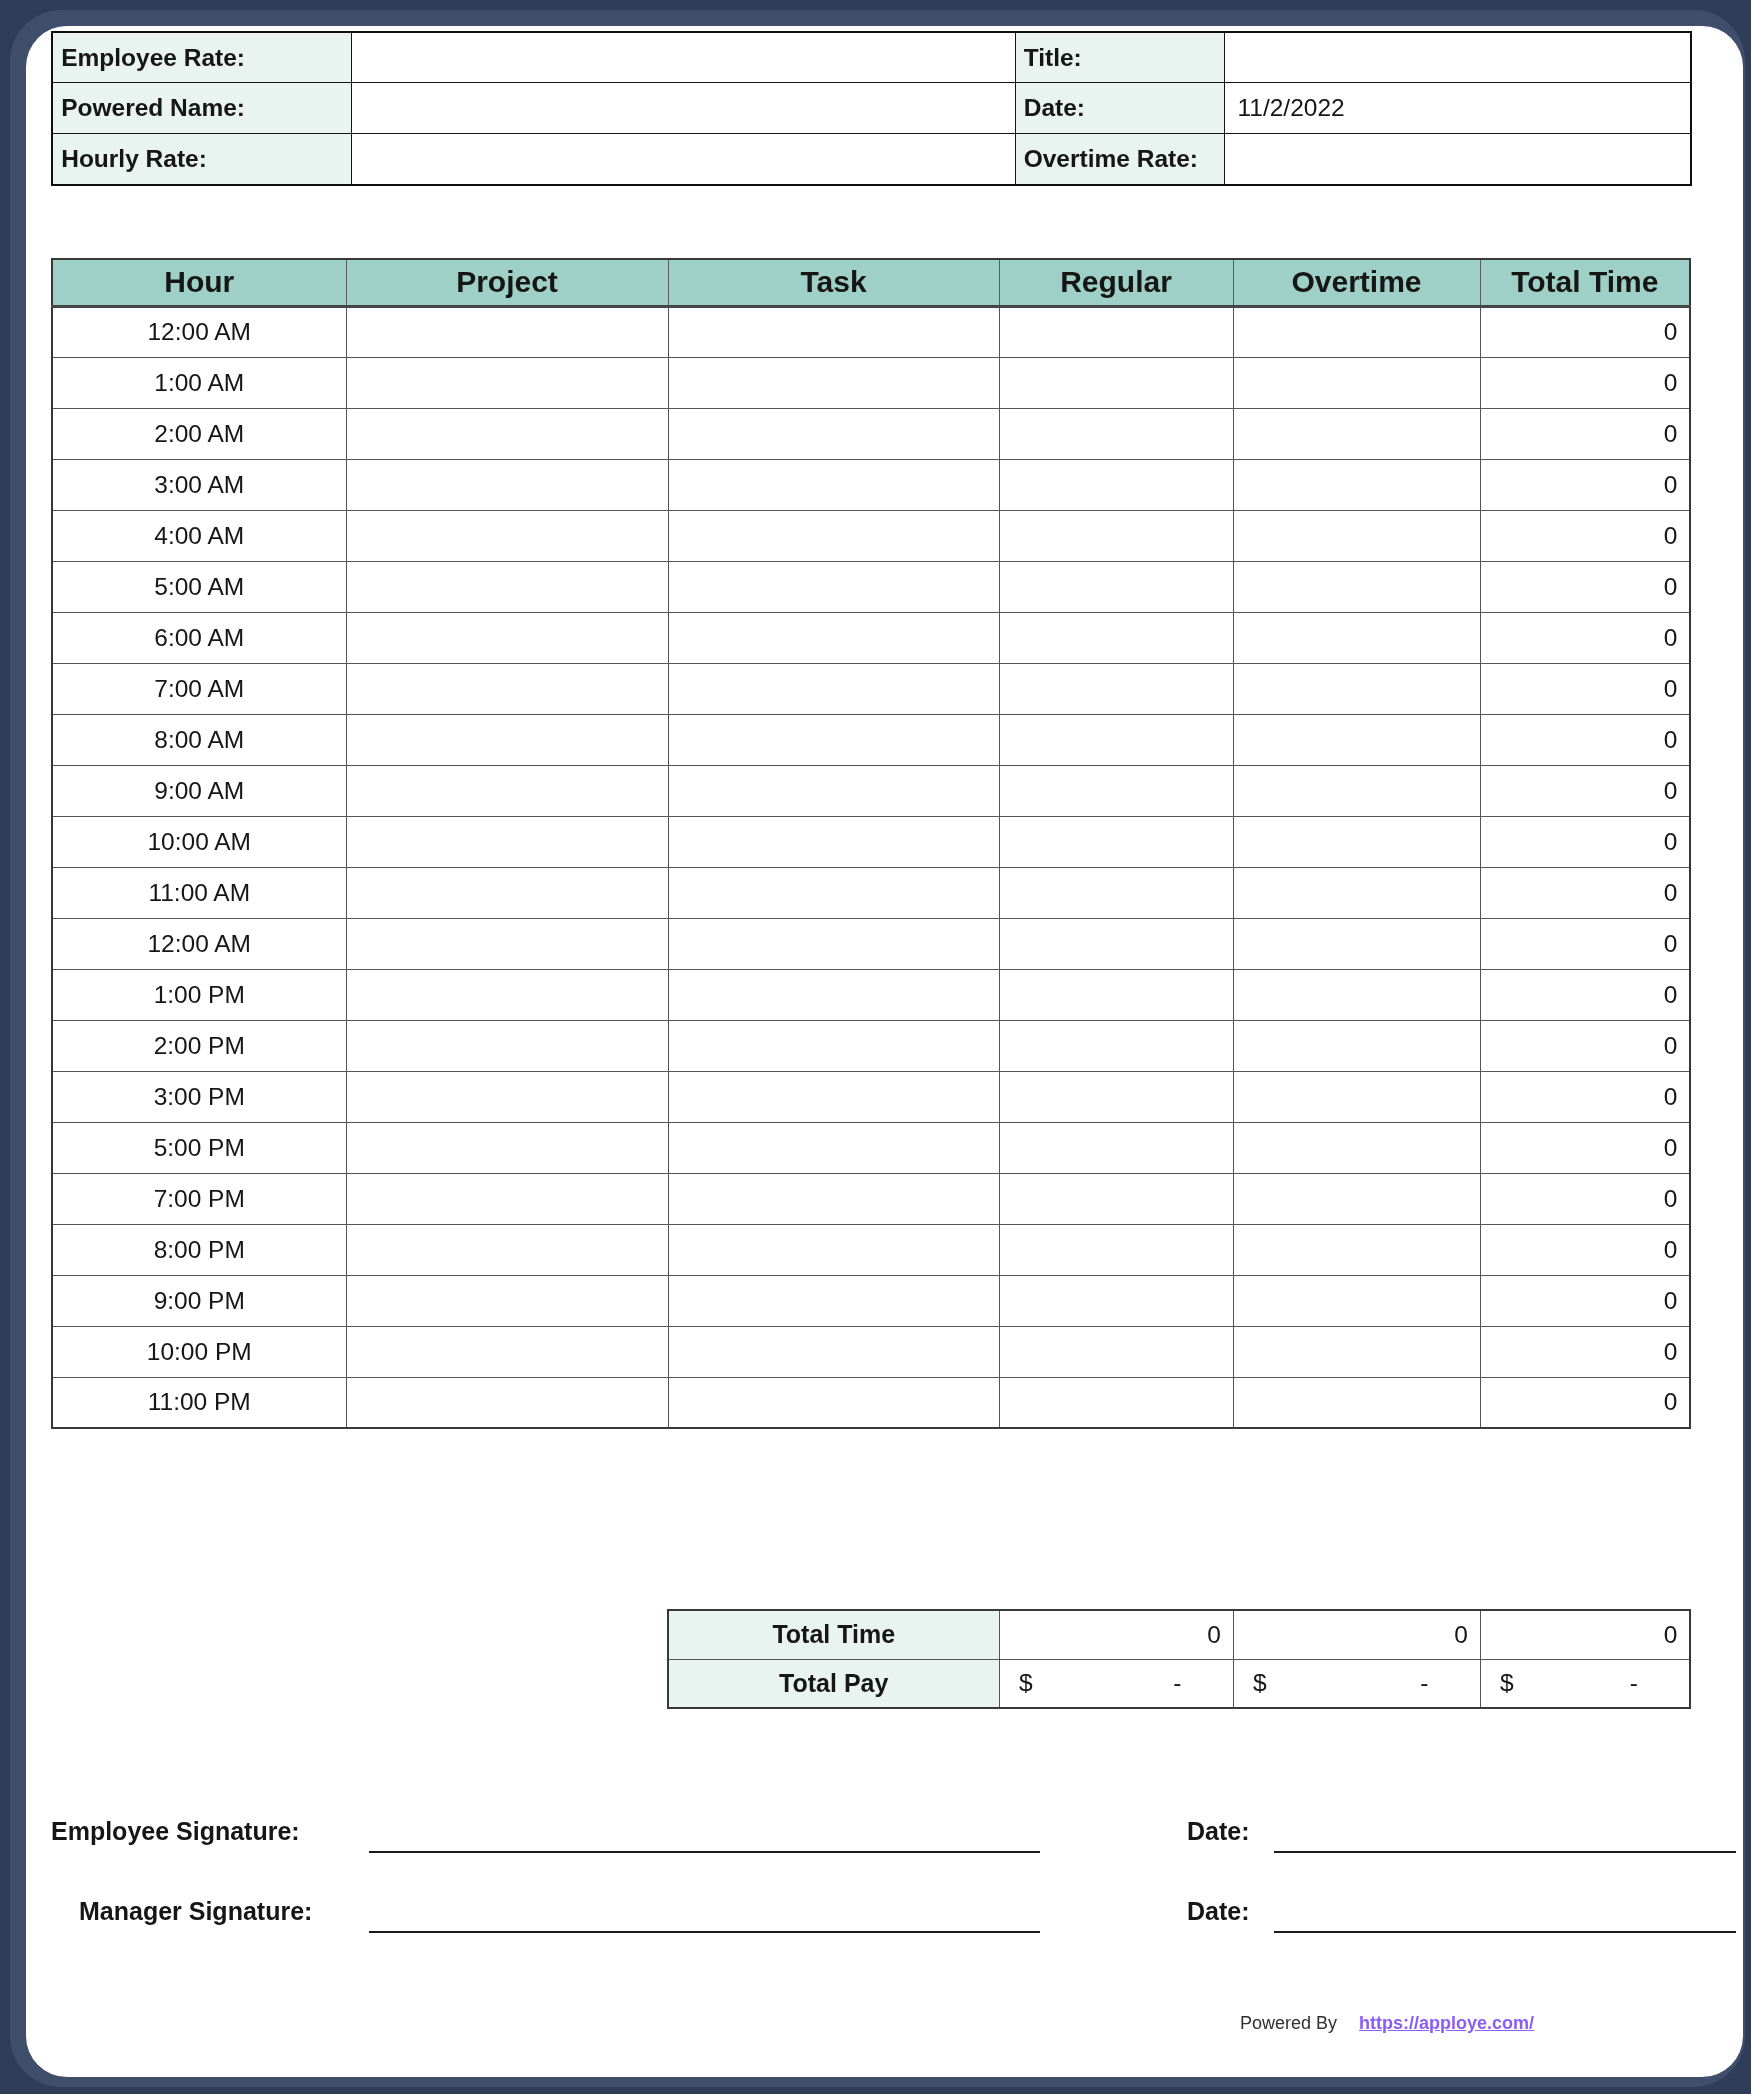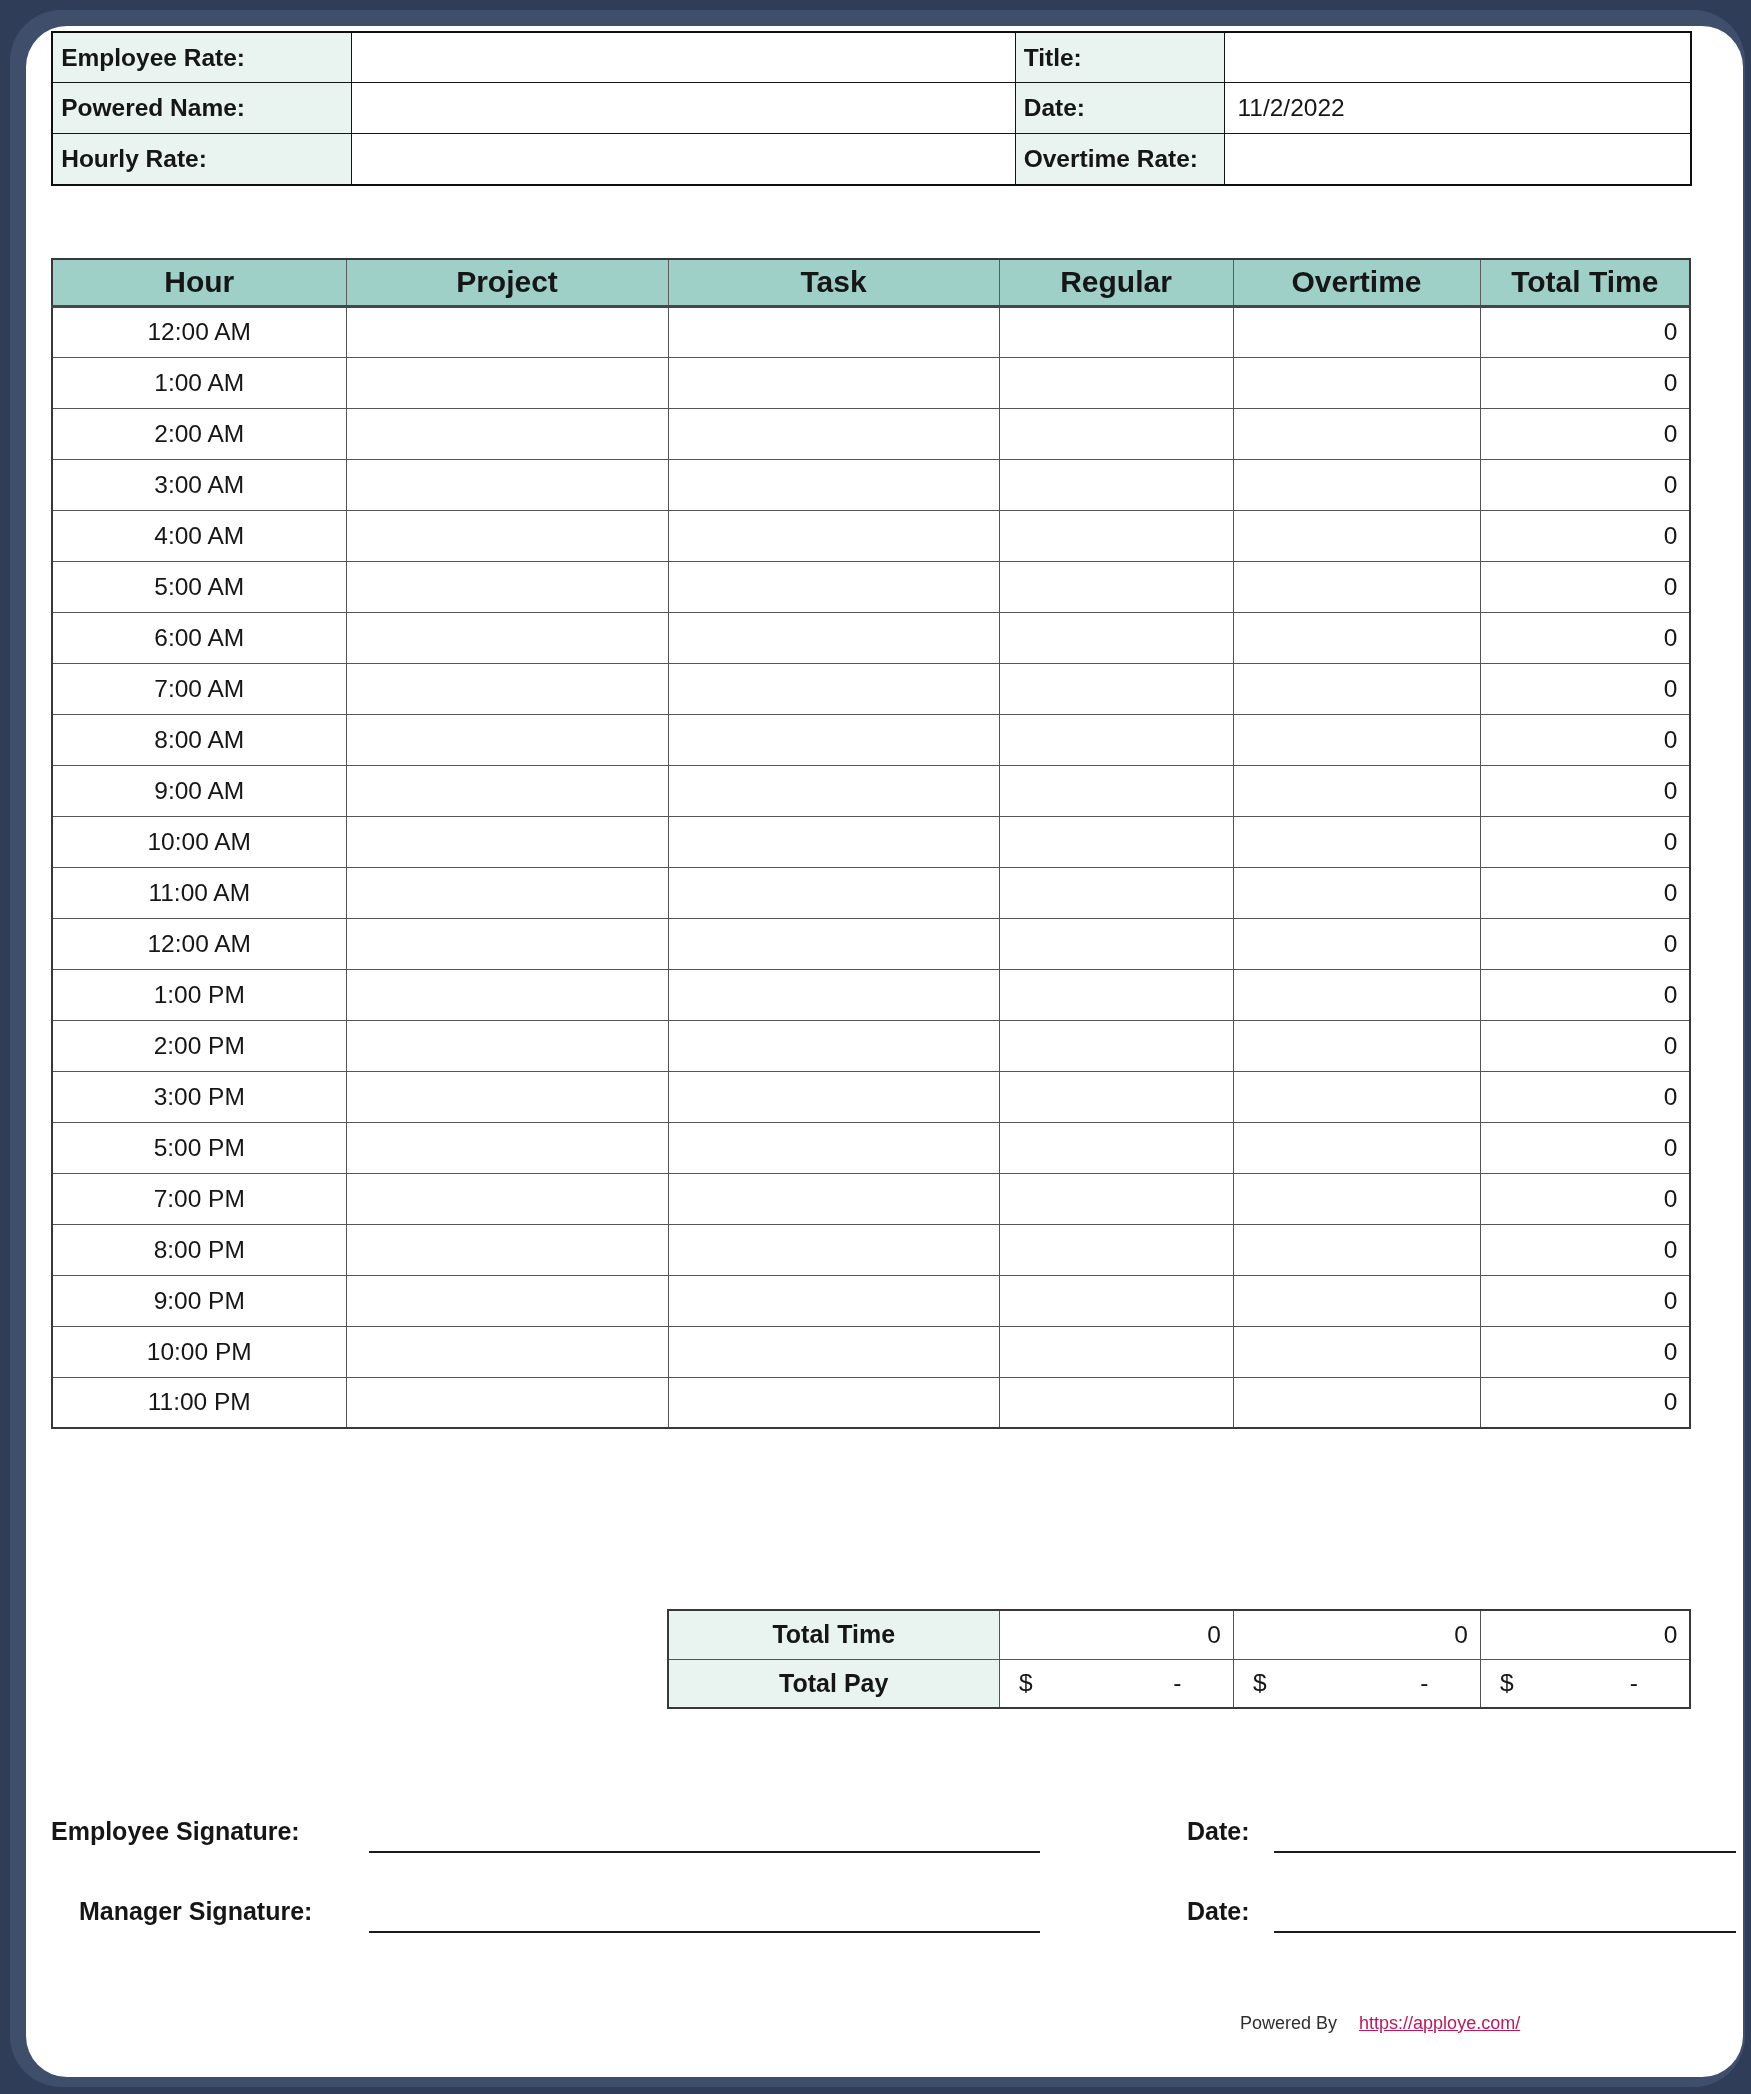--- a/index.html
+++ b/index.html
@@ -87,21 +87,21 @@
   .mgr-label { left:0; top:82px;margin-left:28px; }
   .mgr-line  { left:318px; top:116px; width:671px; }
   .mgr-date-label { left:1136px; top:82px; }
   .mgr-date-line  { left:1223px; top:116px; width:462px; }
 
   
   .footer {
     position:absolute; left:1214px; top:1987px; font-size:18px; color:#2f2f2f;
     white-space:nowrap;
   }
-  .footer a { color:#be185d; text-decoration:underline; cursor:pointer; }
+  .footer a { color:#8b5cf6; text-decoration:underline; cursor:pointer;font-weight:bold; }
   .footer .powered { margin-right:22px; }
 </style>
 </head>
 <body>
 
 <div class="halo"></div>
 
 <div class="page">
 
   <table class="top-form">

